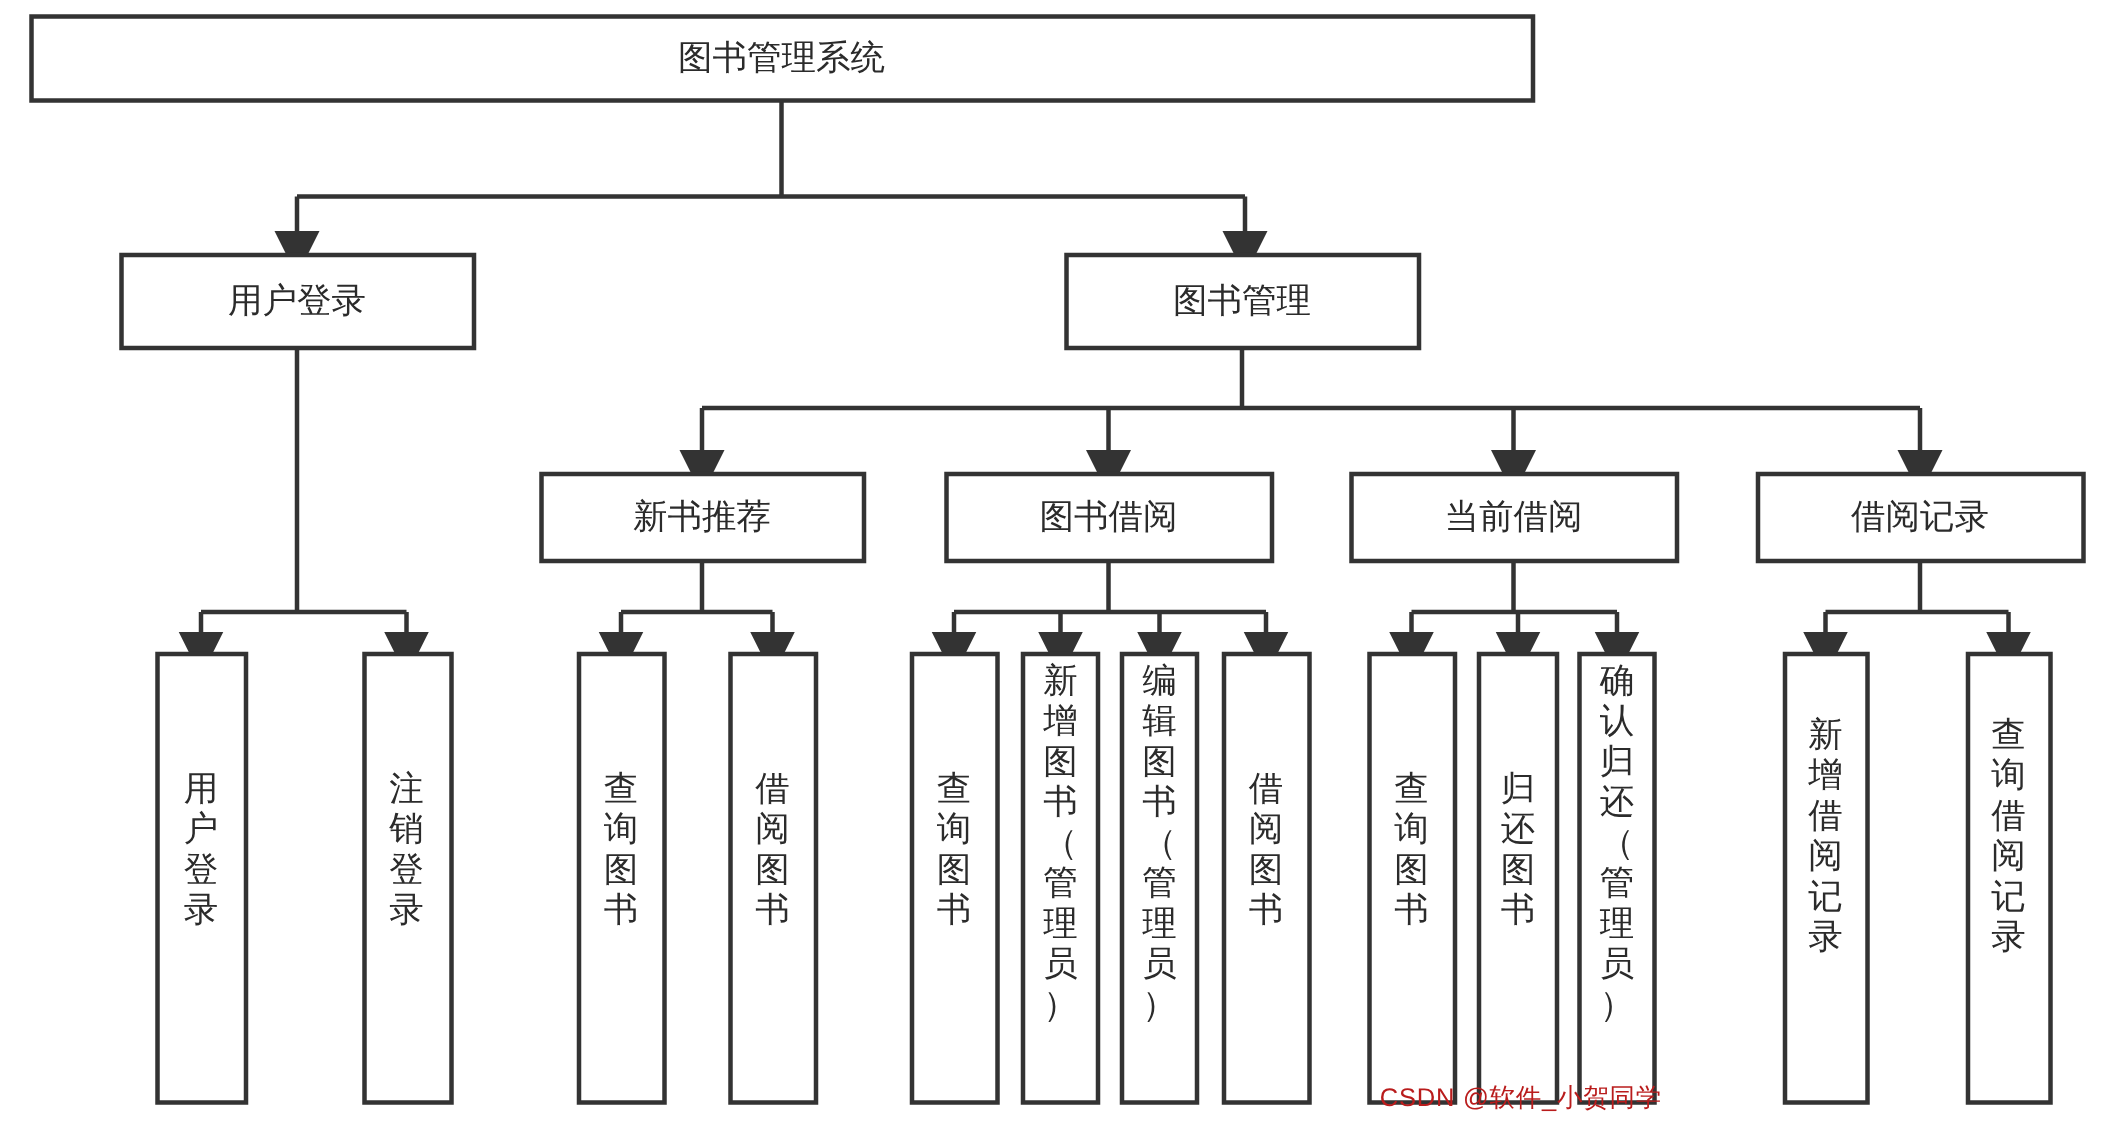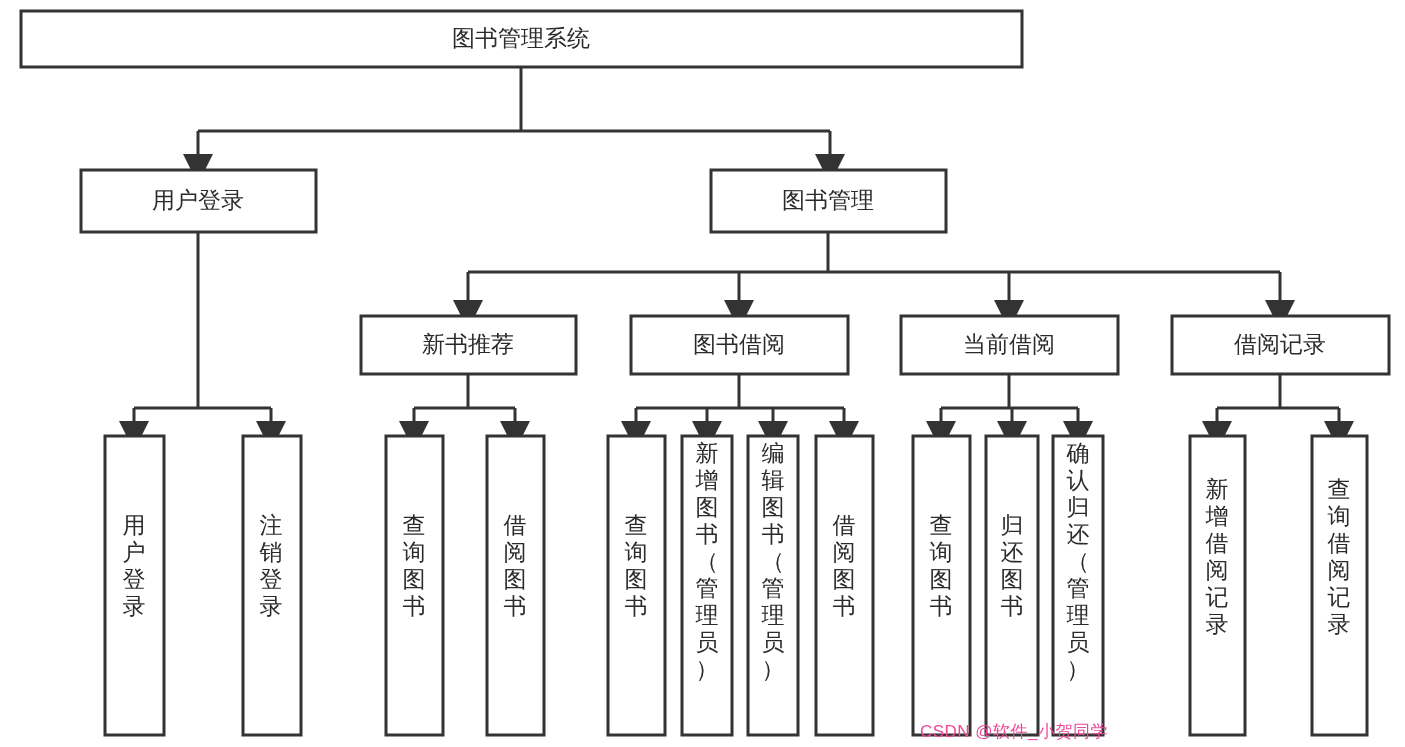--- a/index.html
+++ b/index.html
@@ -54,21 +54,21 @@
   .arrow-head {
     fill: #333333;
     stroke: none;
   }
   .watermark {
     position: absolute;
     right: 8px;
     bottom: 4px;
     font-family: "Liberation Sans", "DejaVu Sans", sans-serif;
     font-size: 17px;
-    color: #ec4899;
+    color: #b91c1c;
     white-space: nowrap;
     letter-spacing: 0.5px;
   }
 </style>
 </head>
 <body>
 
 <div id="diagram-root">
 
   <svg class="tree" viewBox="0 0 1405 747" xmlns="http://www.w3.org/2000/svg">

